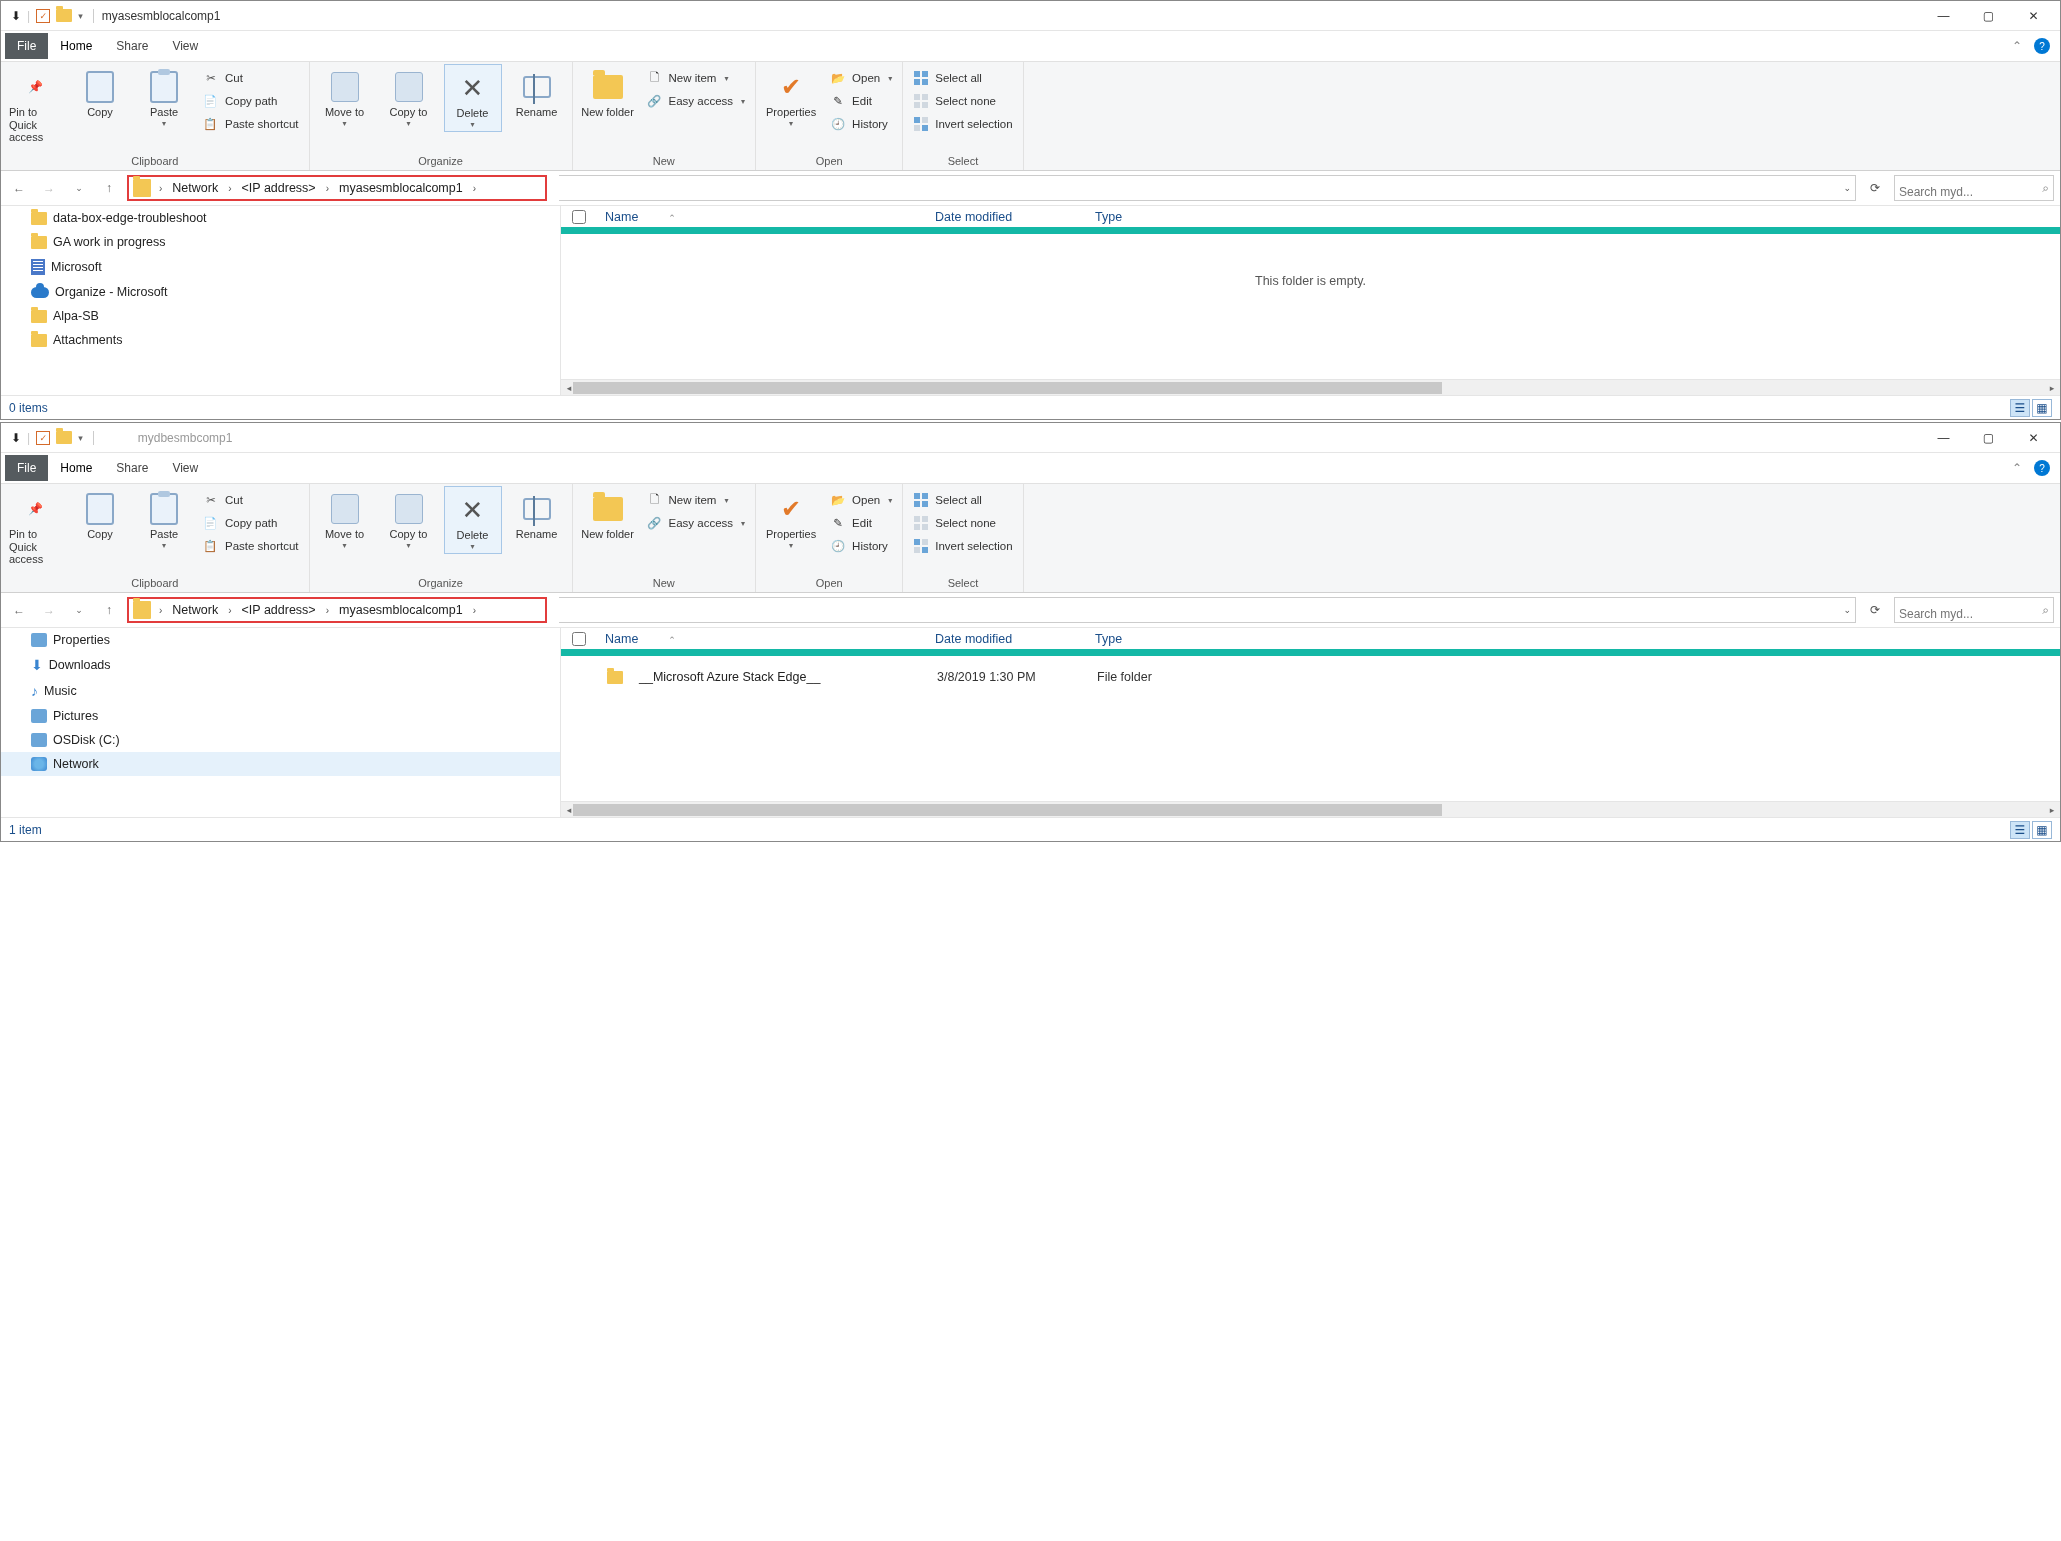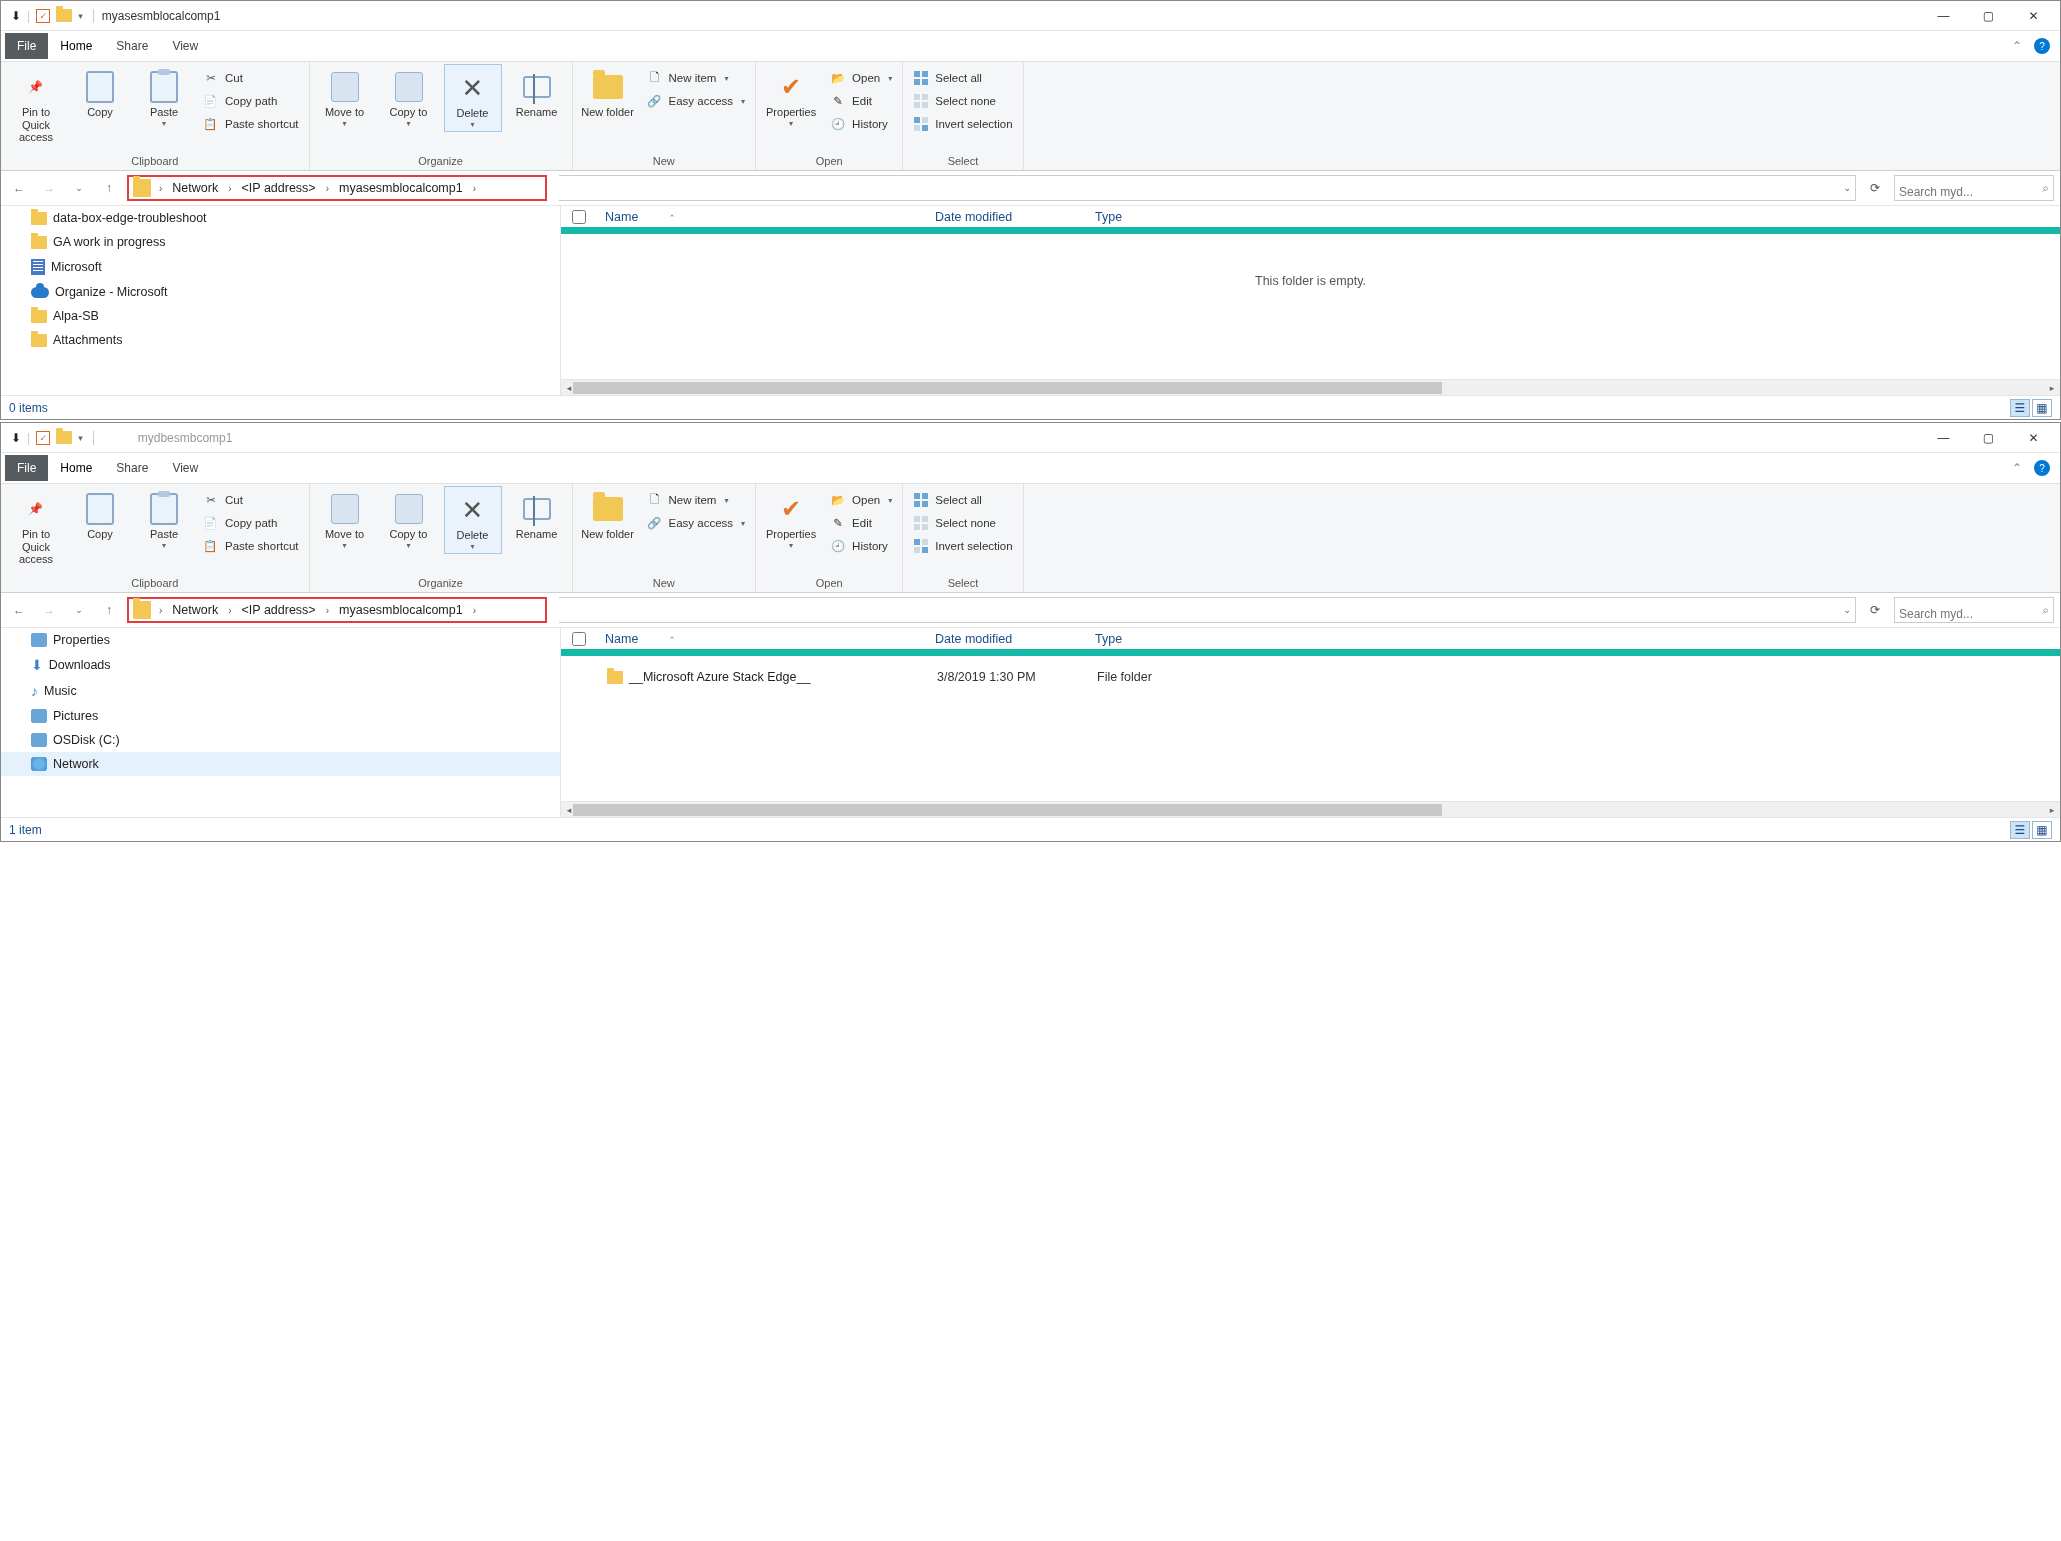--- a/index.html
+++ b/index.html
@@ -23,21 +23,21 @@
 .help-icon { width: 16px; height: 16px; border-radius: 50%; background: #0078d4; color: #fff; font-size: 10px; display:flex;align-items:center;justify-content:center; margin: 0 6px;}
 .collapse-chevron { color: #888; padding: 0 6px; }
 
 .ribbon { display: flex; background: #f5f6f7; border-top: 1px solid #e1e1e1; border-bottom: 1px solid #d0d0d0; height: 110px; }
 .rgroup { display: flex; flex-direction: column; border-right: 1px solid #e1e1e1; padding: 2px 6px 0 6px; }
 .rgroup-body { flex: 1; display: flex; align-items: flex-start; gap: 6px; }
 .rgroup-label { text-align: center; font-size: 11px; color: #555; padding: 2px 0 3px 0; }
 
 .big-btn { display: flex; flex-direction: column; align-items: center; width: 58px; padding: 6px 2px 2px 2px; }
 .big-btn .ico { width: 34px; height: 34px; display:flex; align-items:center; justify-content:center; }
-.big-btn .lbl { font-size: 11px; text-align: center; line-height: 1.15; margin-top: 2px; color: #333; }
+.big-btn .lbl { font-size: 11px; line-height: 1.15; margin-top: 2px; color: #333; }
 .big-btn .dd { font-size: 8px; color: #666; }
 
 .small-col { display: flex; flex-direction: column; gap: 3px; padding-top: 4px; }
 .small-btn { display: flex; align-items: center; gap: 6px; font-size: 11.5px; color: #333; padding: 2px 4px; white-space:nowrap; }
 .small-btn .ico { width: 16px; height: 16px; display:flex;align-items:center;justify-content:center; }
 .small-btn .dd { font-size: 8px; color: #666; margin-left: 2px; }
 
 .delete-btn { border: 1px solid #a7c7e7; background: #eaf3fb; }
 
 .navbar { display: flex; align-items: center; height: 34px; padding: 3px 6px; gap: 6px; }
@@ -66,21 +66,21 @@
 .col-headers .col { padding: 0 8px; font-size:12.5px; color:#1a4e8a; }
 .col-name { width: 330px; }
 .col-date { width: 160px; }
 .col-type { width: 120px; }
 .sort-ind { font-size:9px; color:#888; margin-left:30px; }
 
 .file-body { flex:1; padding:10px; color:#555; font-size:12.5px; }
 .file-body .empty { text-align:center; margin-top:30px; }
 .file-row { display:flex; align-items:center; padding:4px 0; }
 .file-row .chk { width:36px; }
-.file-row .fname { width:330px; display:flex; align-items:flex-end; gap:6px; color:#222; }
+.file-row .fname { width:330px; display:flex; align-items:flex-end; gap:16px; color:#222; }
 .file-row .fdate { width:160px; color:#333; }
 .file-row .ftype { width:120px; color:#333; }
 
 .hscroll { height:16px; background:#f0f0f0; border-top:1px solid #e5e5e5; position:relative; }
 .hscroll .thumb { position:absolute; left:12px; top:2px; height:12px; width:58%; background:#c8c8c8; }
 .hscroll .arrow { position:absolute; top:0; width:16px; height:16px; display:flex;align-items:center;justify-content:center; color:#666; font-size:9px;}
 .hscroll .arrow.left { left:0; }
 .hscroll .arrow.right { right:0; }
 
 .statusbar { display:flex; align-items:center; height:24px; padding: 0 8px; font-size:12px; color:#1a4e8a; border-top:1px solid #e5e5e5; }

